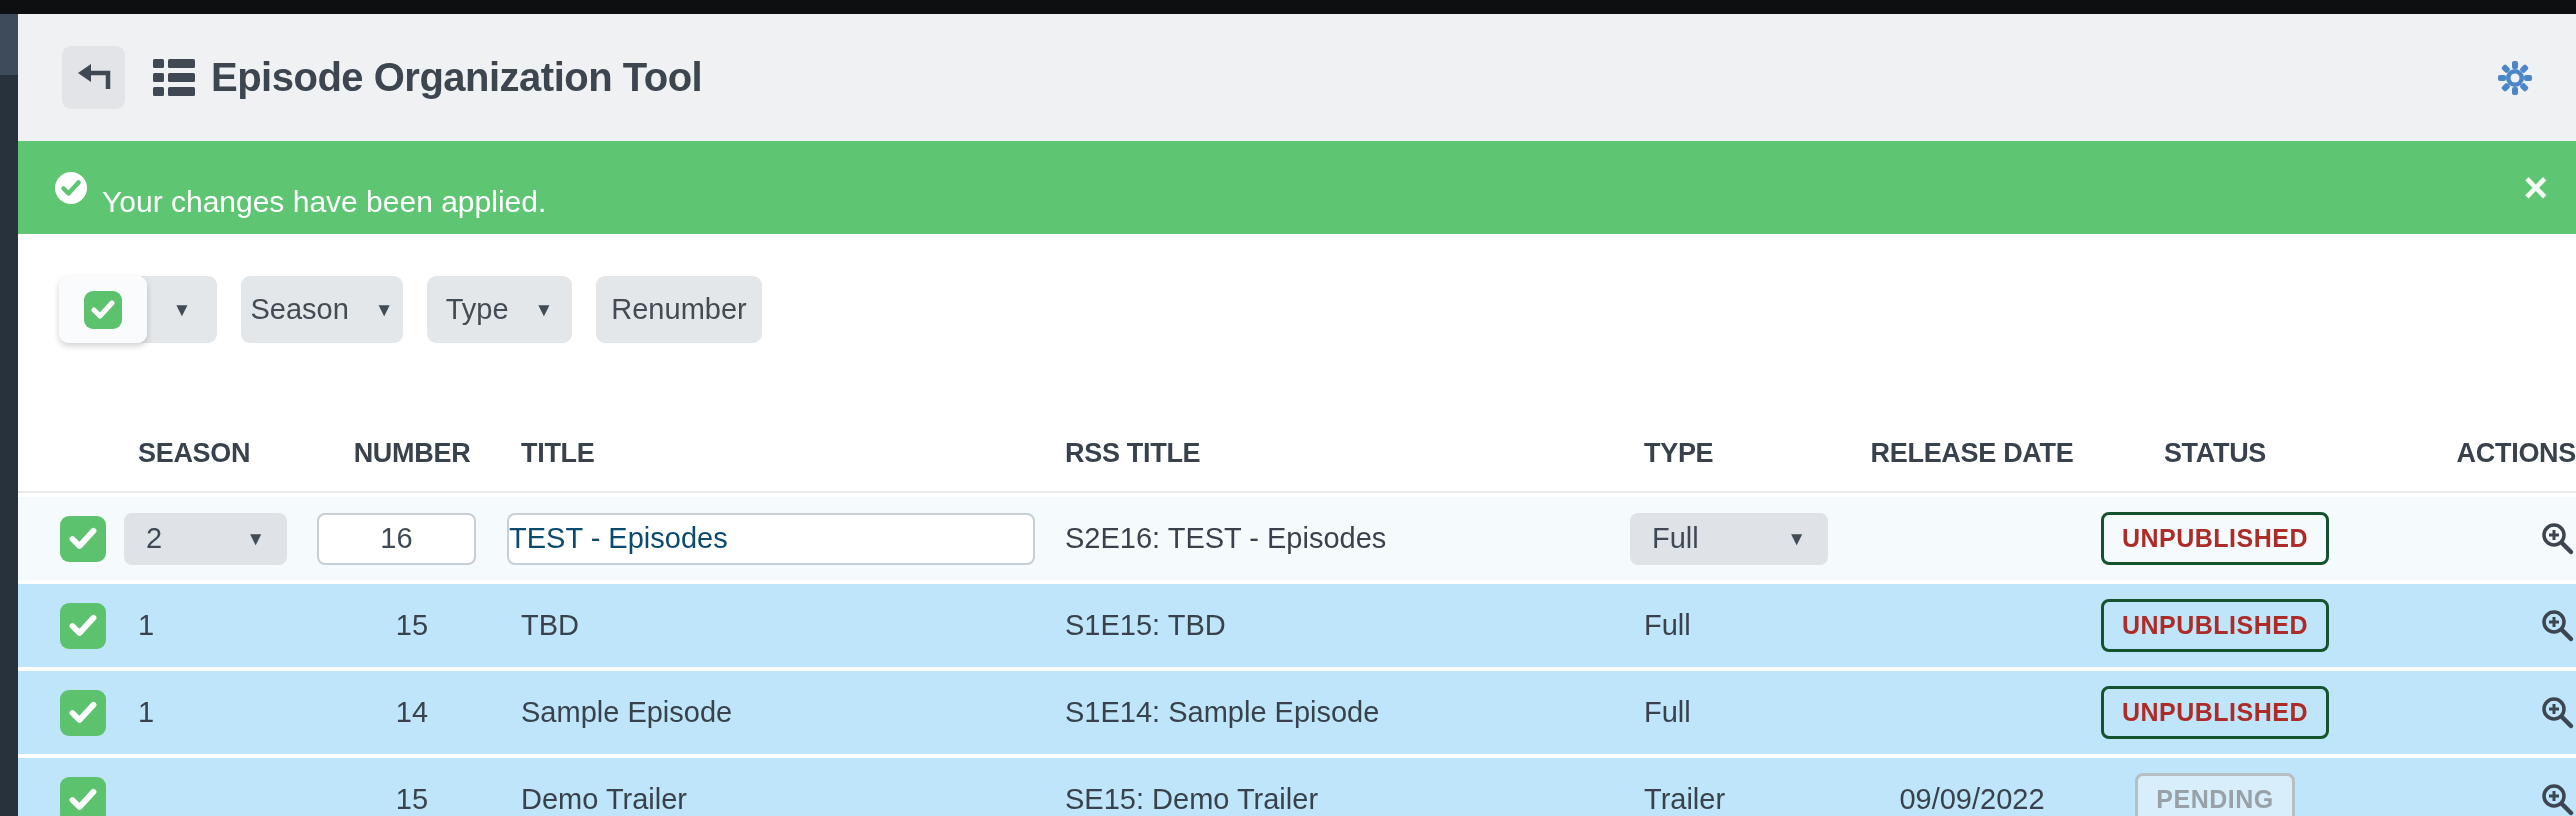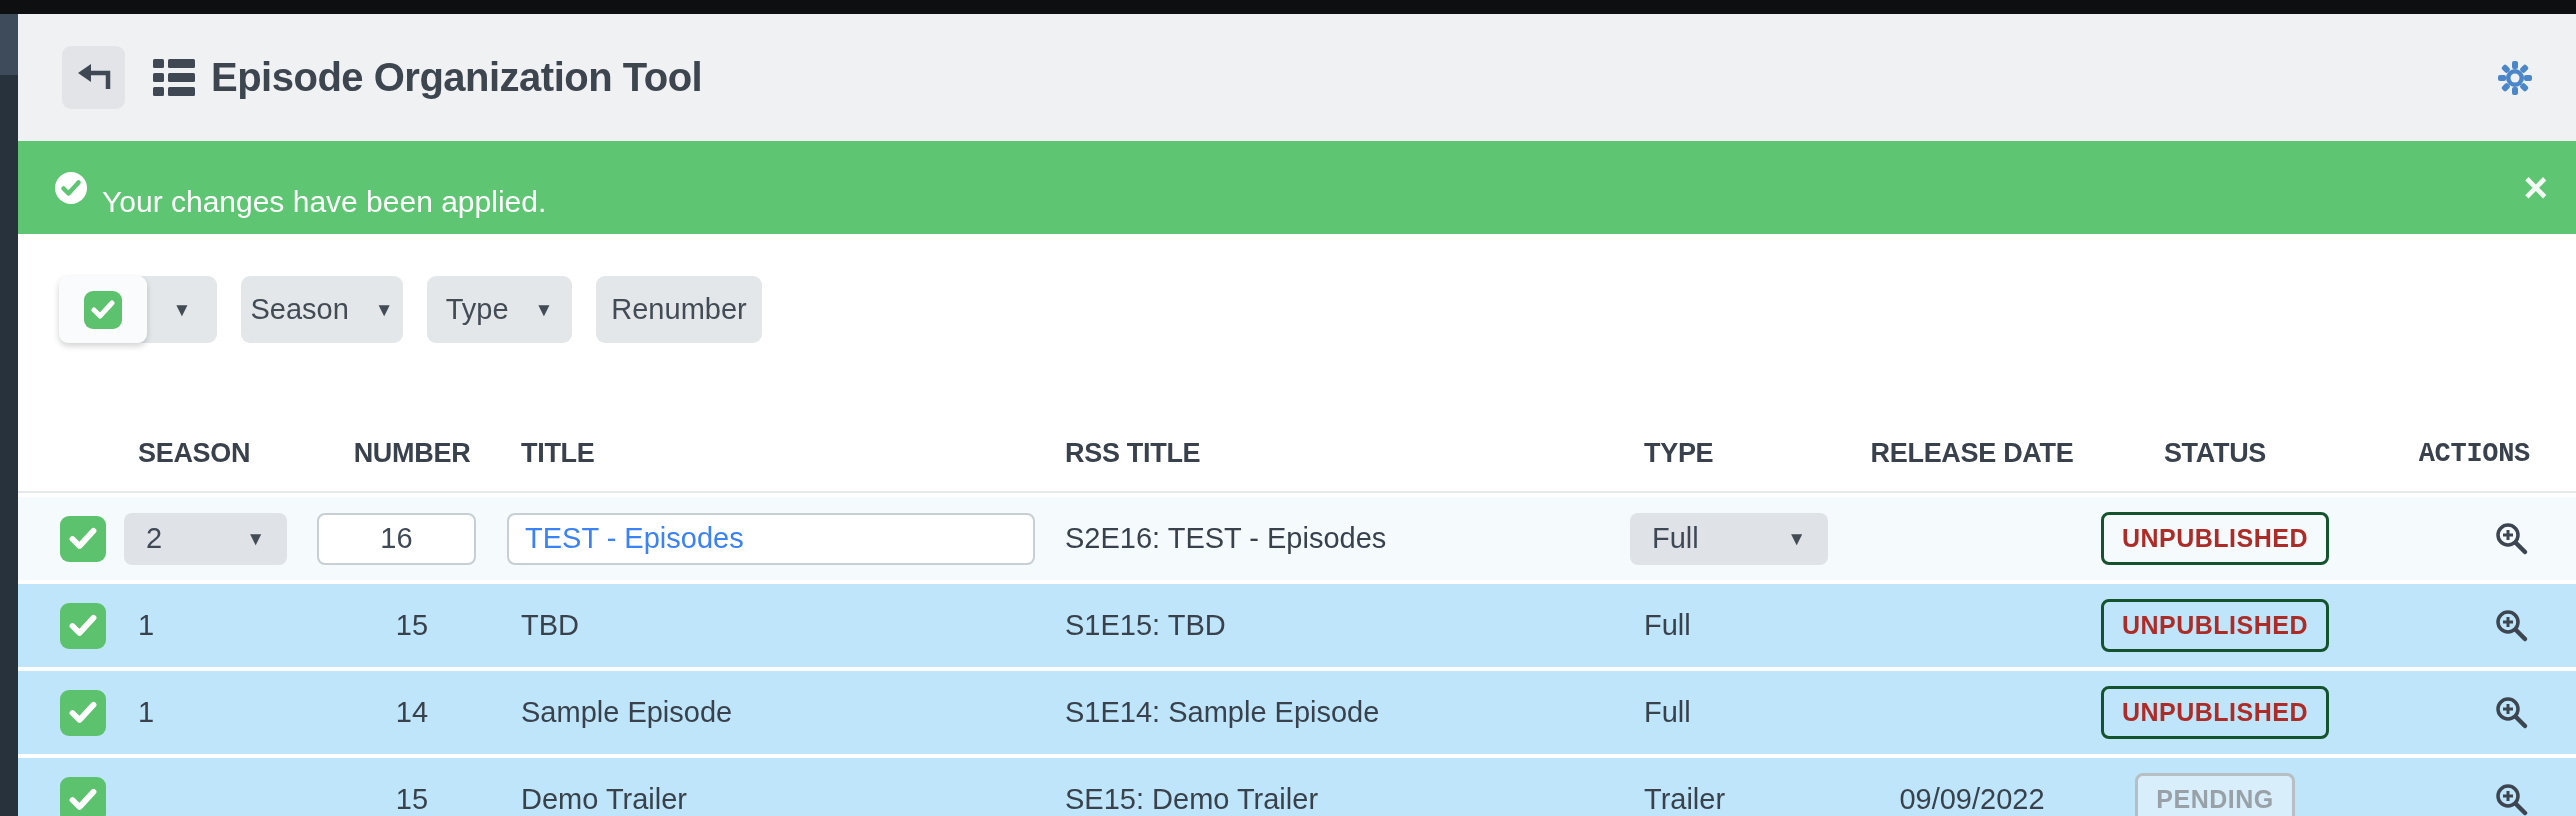--- a/index.html
+++ b/index.html
@@ -58,41 +58,41 @@
   
   .table { margin-top:73px; }
   .grid-row {
     display:grid;
     grid-template-columns:106px 193px 190px 558px 565px 223px 238px 248px auto;
     align-items:center;
   }
   .thead { height:77px; border-bottom:2px solid #e7eaec; font-weight:bold; font-size:27px; color:#39424c; letter-spacing:-0.3px; }
   .th-pad { padding-left:14px; }
   .c-center { text-align:right; display:flex; justify-content:center; }
-  .c-right { justify-self:end; padding-right:46px; display:flex; align-items:center;font-family:Liberation Mono, monospace; }
+  .c-right { justify-self:end; display:flex; align-items:center; }
   .row { height:83px; margin-top:4px; font-size:29px; color:#39424c; }
   .row-light { background:#f5fafd; }
   .row-blue { background:#bee5f9; }
   .cell-check { padding-left:42px; }
   .cell-pad { padding-left:14px; }
   .fake-select {
     height:52px; background:#dfe3e7; border-radius:8px; display:flex; align-items:center;
     justify-content:space-between; padding:0 22px; cursor:pointer; color:#3f4956;
   }
   .sel-season { width:163px; }
   .sel-type { width:198px; }
   .num-input {
     width:159px; height:52px; border:2px solid #c7ced4; border-radius:8px;
     background:#ffffff; text-align:center; font-family:"Liberation Sans", sans-serif;
     font-size:29px; color:#3f4956;
   }
   .title-input {
     width:528px; height:52px; border:2px solid #c7ced4; border-radius:8px;
-    background:#ffffff; padding:0 16px; font-family:"Liberation Sans", sans-serif;
-    font-size:29px; color:#3b82f6;
+    background:#ffffff; padding:0 0; font-family:"Liberation Sans", sans-serif;
+    font-size:29px; color:#0c4a6e;
   }
   .badge {
     display:inline-block; font-size:25px; font-weight:bold; letter-spacing:0.5px;
     padding:11px 18px; border-radius:8px; line-height:1;
   }
   .badge-red { color:#ae2c28; border:3px solid #14532d; background:transparent; }
   .badge-gray { color:#99a1a8; border:3px solid #b7bec4; background:rgba(255,255,255,0.4); }
   .zoom-btn { background:none; border:none; cursor:pointer; display:flex; }
 </style>
 </head>

